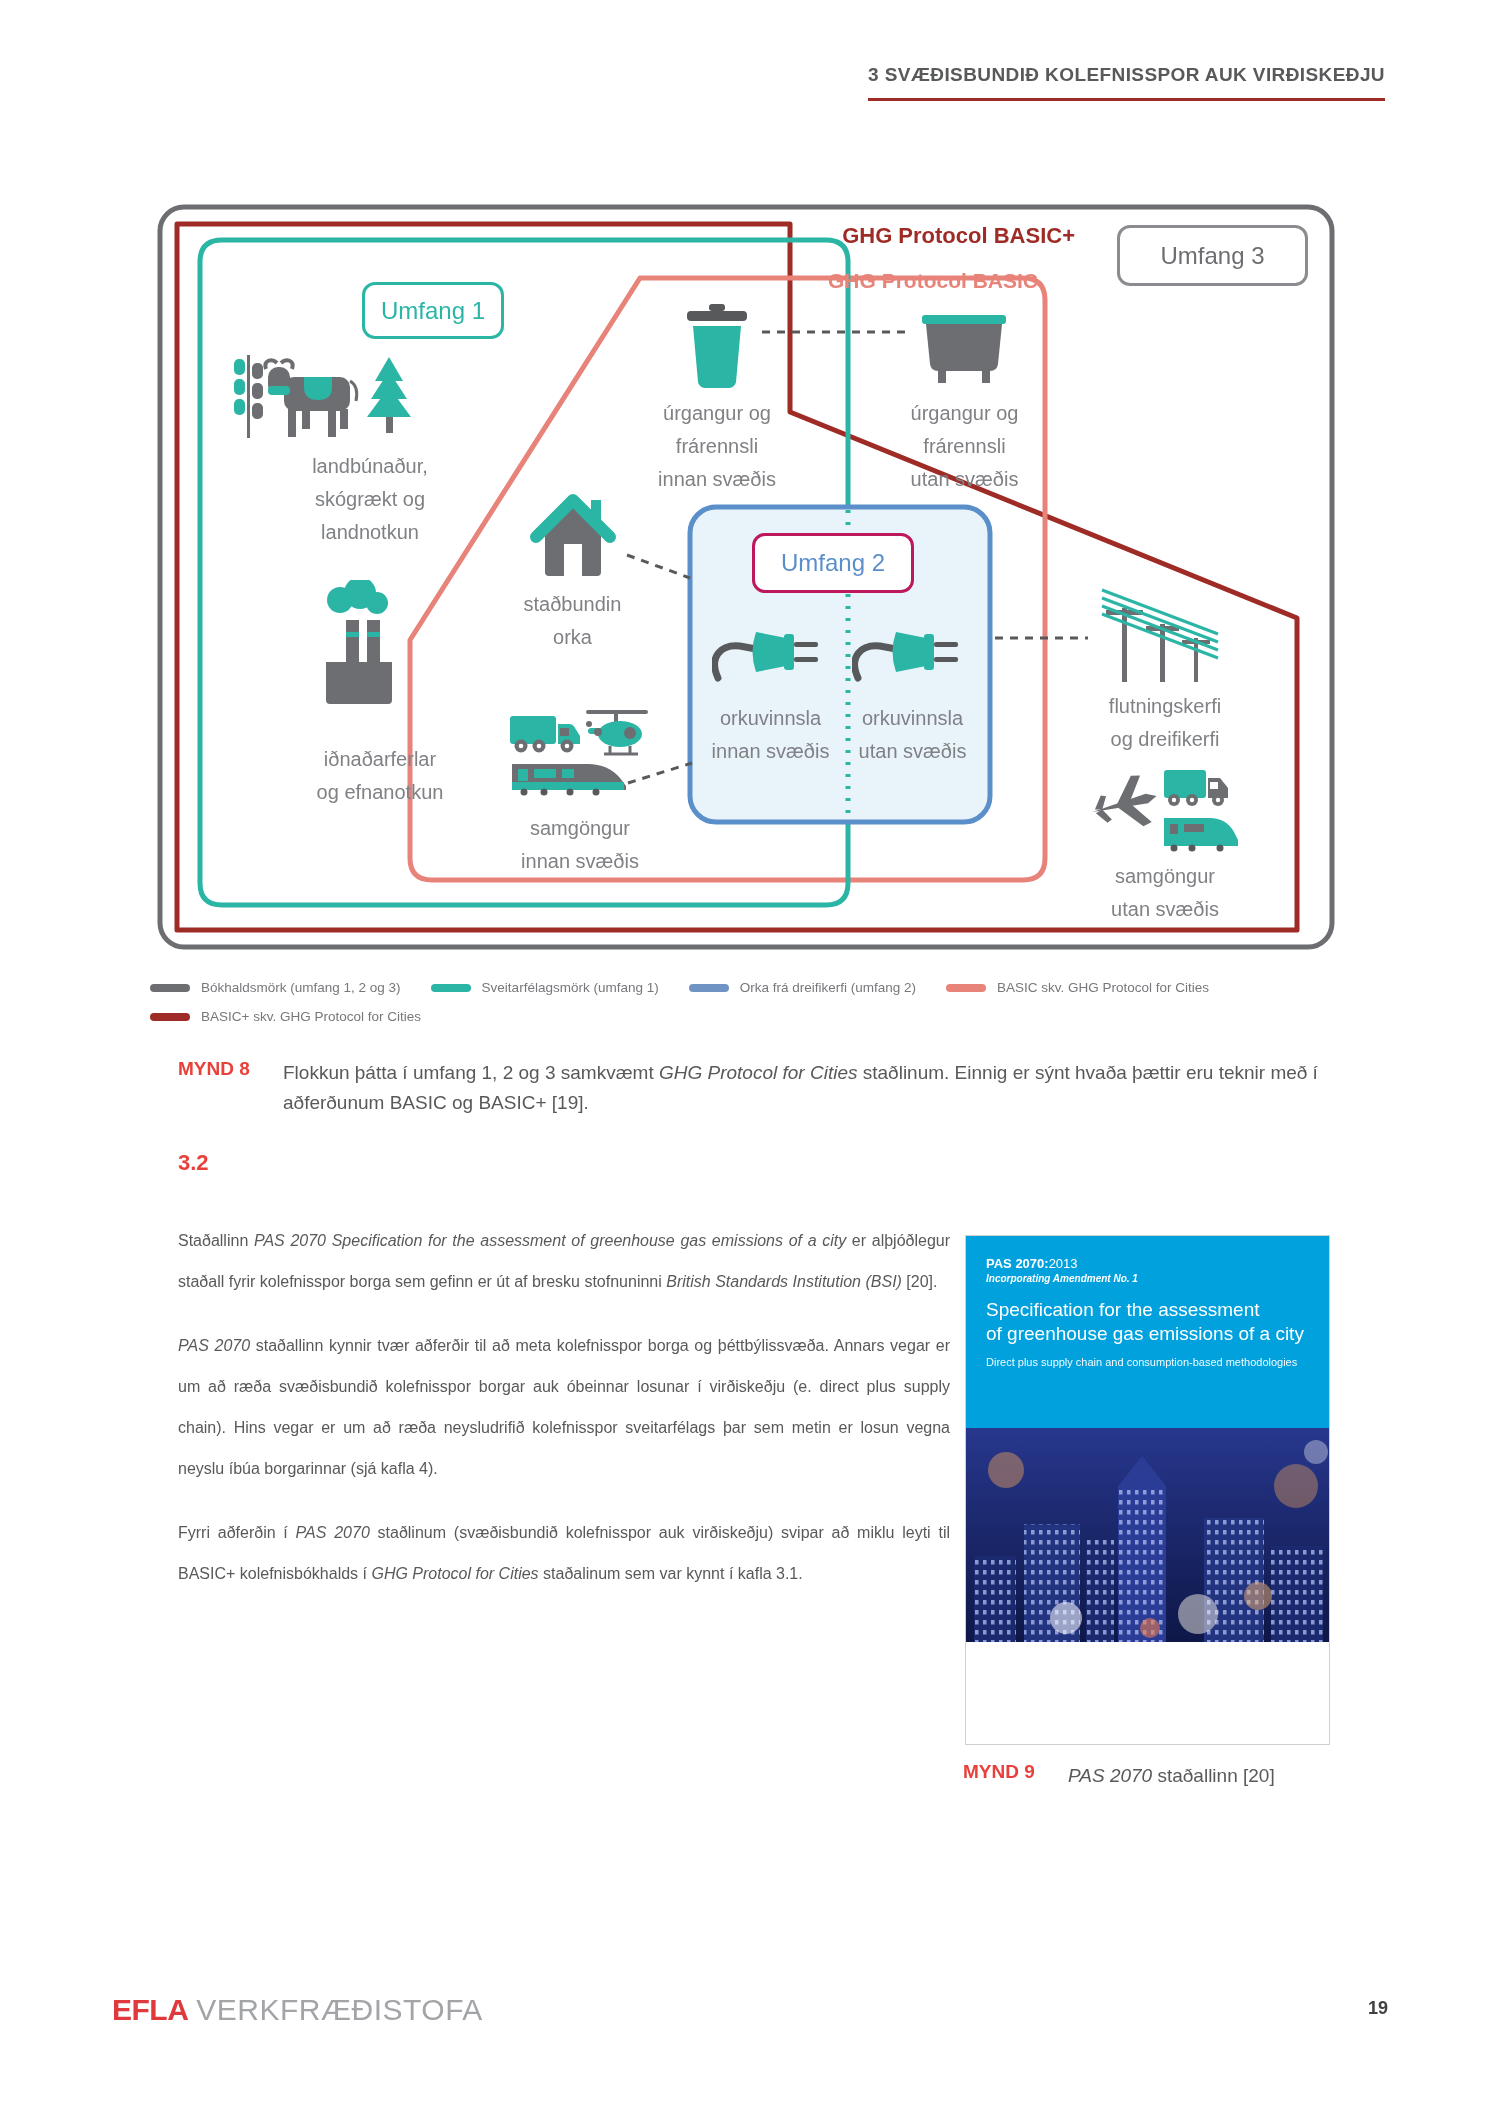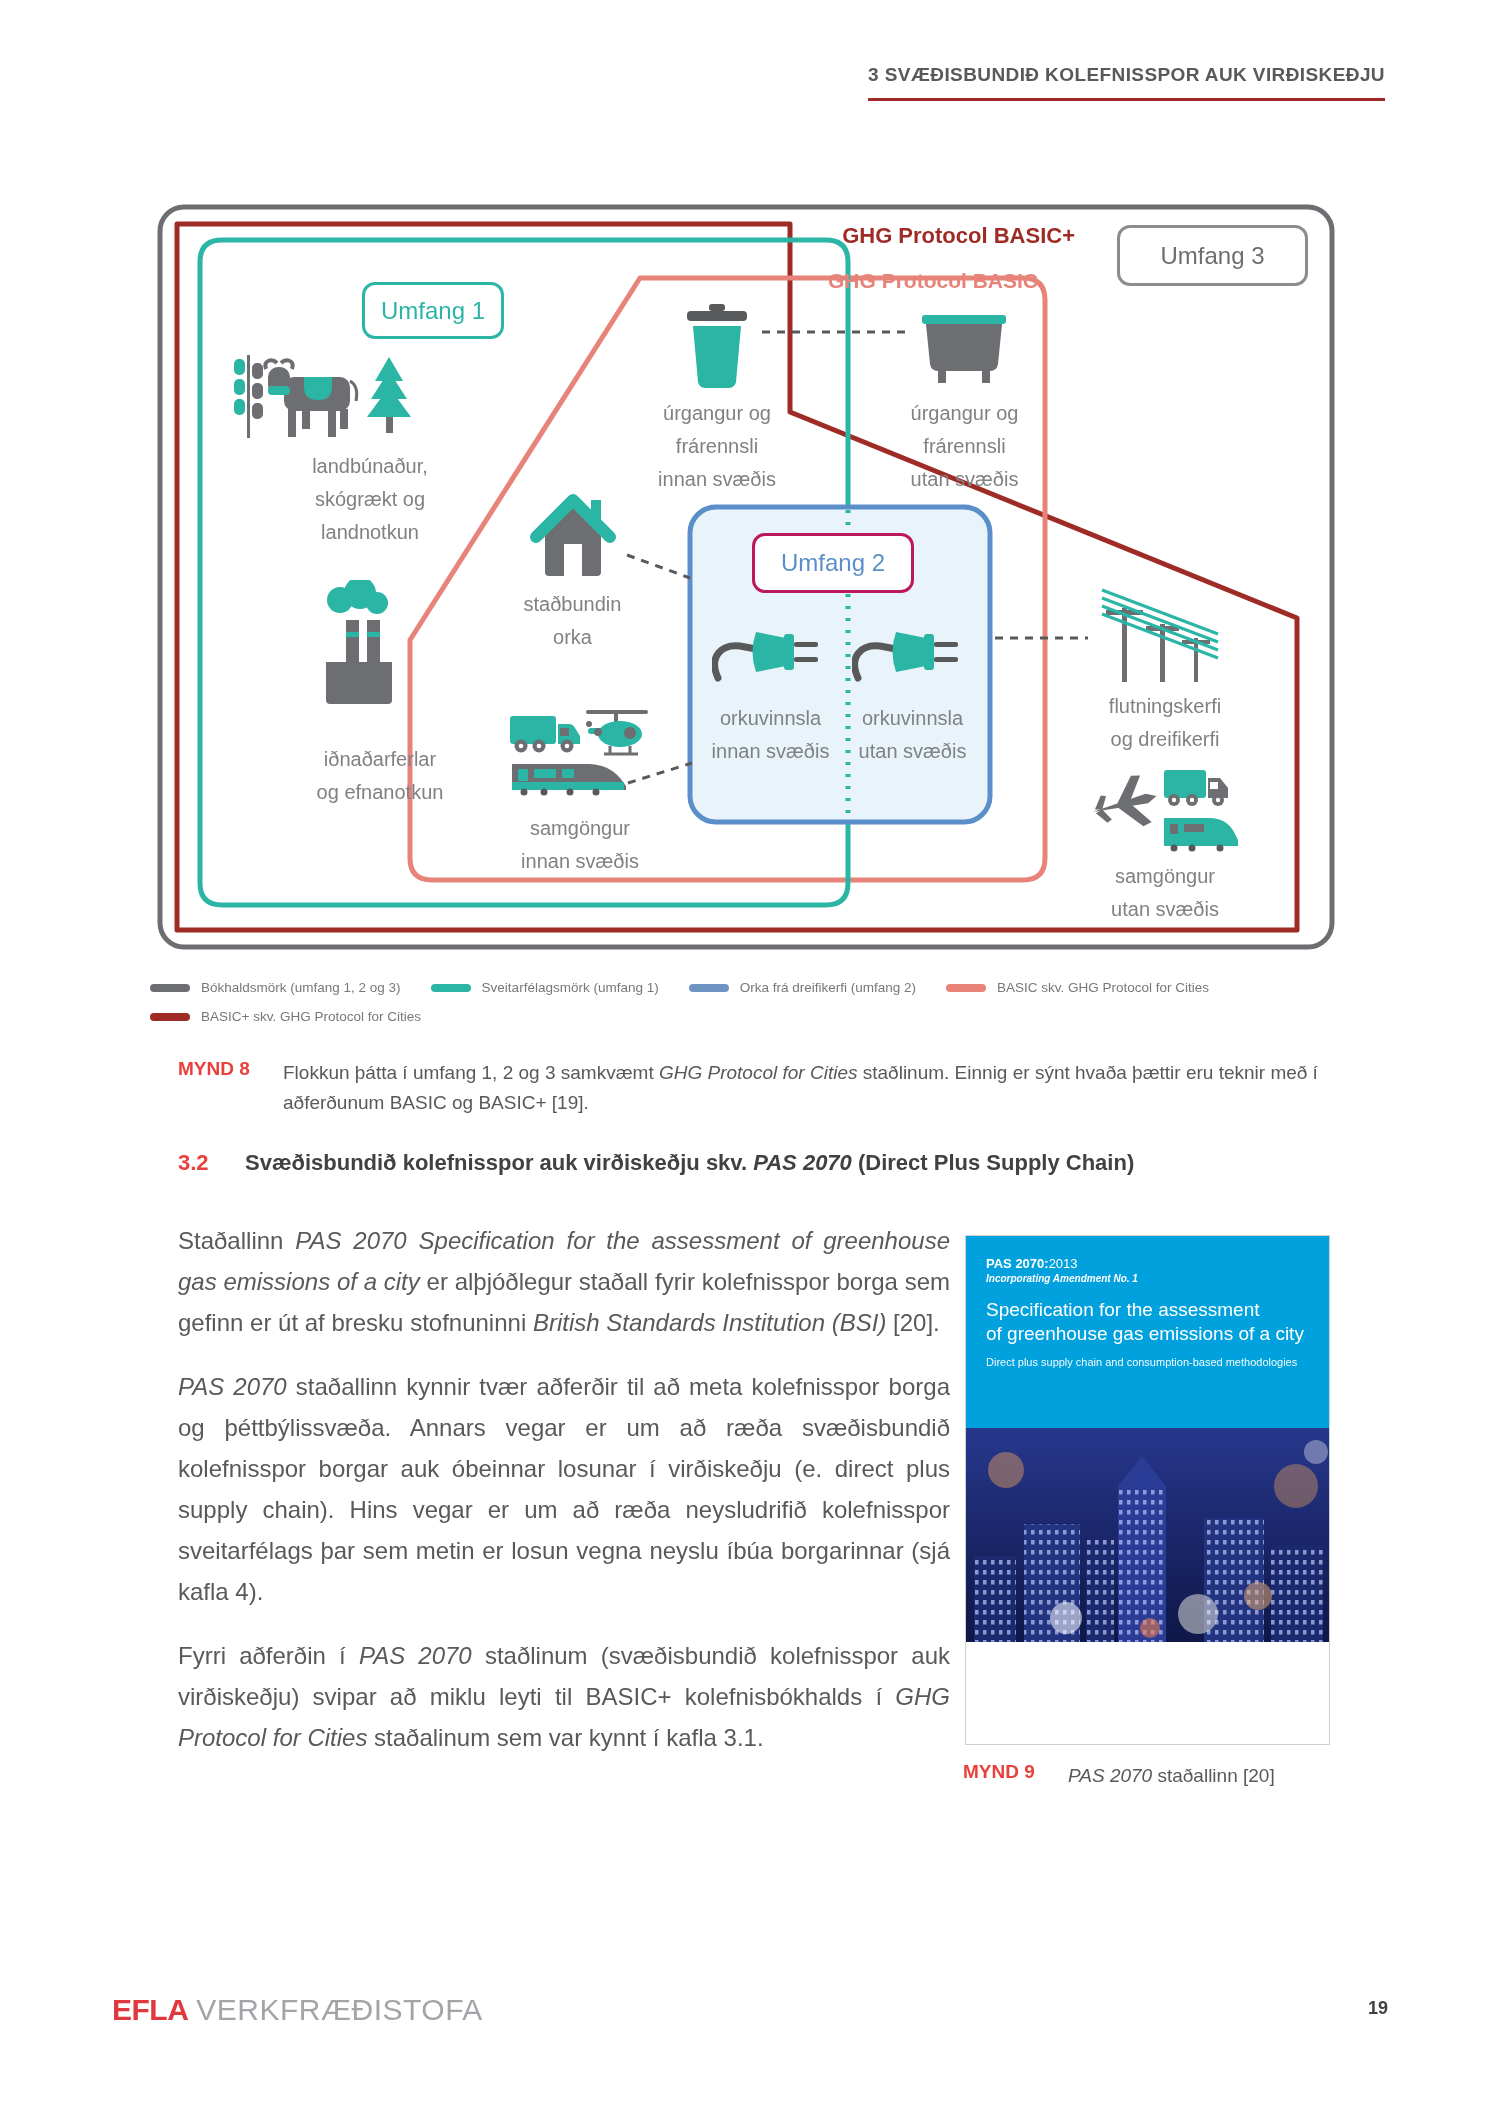--- a/index.html
+++ b/index.html
@@ -31,21 +31,21 @@
   
   em{font-style:italic;}
   .cap{position:absolute;display:flex;font-size:19px;color:#58595b;}
   .cap .cap-label{flex:0 0 105px;font-weight:bold;color:#e8403a;}
   .cap .cap-text{line-height:30px;}
   .cap8{left:178px;top:1058px;width:1210px;}
   .cap9{left:963px;top:1761px;width:420px;}
   .section-heading{position:absolute;left:178px;top:1150px;width:1210px;display:flex;font-size:22px;font-weight:bold;}
   .section-heading .sec-num{flex:0 0 67px;color:#e8403a;}
   .section-heading .sec-text{color:#414042;}
-  .body-col{position:absolute;left:178px;top:1220px;width:772px;font-size:24px;line-height:41px;text-align:justify;color:#58595b;}
+  .body-col{position:absolute;left:178px;top:1220px;width:772px;font-size:16px;line-height:41px;text-align:justify;color:#58595b;}
   .body-col p{margin:0 0 23px 0;}
 
   
   .cover{position:absolute;left:965px;top:1235px;width:365px;height:510px;border:1px solid #cfd0d2;
     box-sizing:border-box;display:flex;flex-direction:column;overflow:hidden;}
   .cover-top{height:192px;flex:0 0 auto;background:#00a1dd;color:#fff;padding:20px 20px 0 20px;box-sizing:border-box;}
   .cover-title{font-size:13px;margin-bottom:2px;}
   .cover-title .b{font-weight:bold;}
   .cover-amend{font-size:10px;font-style:italic;font-weight:bold;margin-bottom:14px;}
   .cover-heading{font-size:19px;line-height:24px;white-space:pre-line;margin-bottom:10px;}
@@ -310,21 +310,20 @@
     </div>
   </div>
 
   <div class="cap cap8">
     <span class="cap-label">MYND 8</span>
     <span class="cap-text" style="width:1095px;"><span>Flokkun þátta í umfang 1, 2 og 3 samkvæmt </span><em>GHG Protocol for Cities</em><span> staðlinum. Einnig er sýnt hvaða þættir eru teknir með í aðferðunum BASIC og BASIC+ [19].</span></span>
   </div>
 
   <div class="section-heading">
     <span class="sec-num">3.2</span>
-    <span class="sec-text"><span>Svæðisbundið kolefnisspor auk virðiskeðju skv. </span><em>PAS 2070</em><span> (Direct Plus Supply Chain)</span></span>
   </div>
 
   <div class="body-col">
     <p><span>Staðallinn </span><em>PAS 2070 Specification for the assessment of greenhouse gas emissions of a city</em><span> er alþjóðlegur staðall fyrir kolefnisspor borga sem gefinn er út af bresku stofnuninni </span><em>British Standards Institution (BSI)</em><span> [20].</span></p>
     <p><em>PAS 2070</em><span> staðallinn kynnir tvær aðferðir til að meta kolefnisspor borga og þéttbýlissvæða. Annars vegar er um að ræða svæðisbundið kolefnisspor borgar auk óbeinnar losunar í virðiskeðju (e. direct plus supply chain). Hins vegar er um að ræða neysludrifið kolefnisspor sveitarfélags þar sem metin er losun vegna neyslu íbúa borgarinnar (sjá kafla 4).</span></p>
     <p><span>Fyrri aðferðin í </span><em>PAS 2070</em><span> staðlinum (svæðisbundið kolefnisspor auk virðiskeðju) svipar að miklu leyti til BASIC+ kolefnisbókhalds í </span><em>GHG Protocol for Cities</em><span> staðalinum sem var kynnt í kafla 3.1.</span></p>
   </div>
 
   <div class="cover">
     <div class="cover-top">

